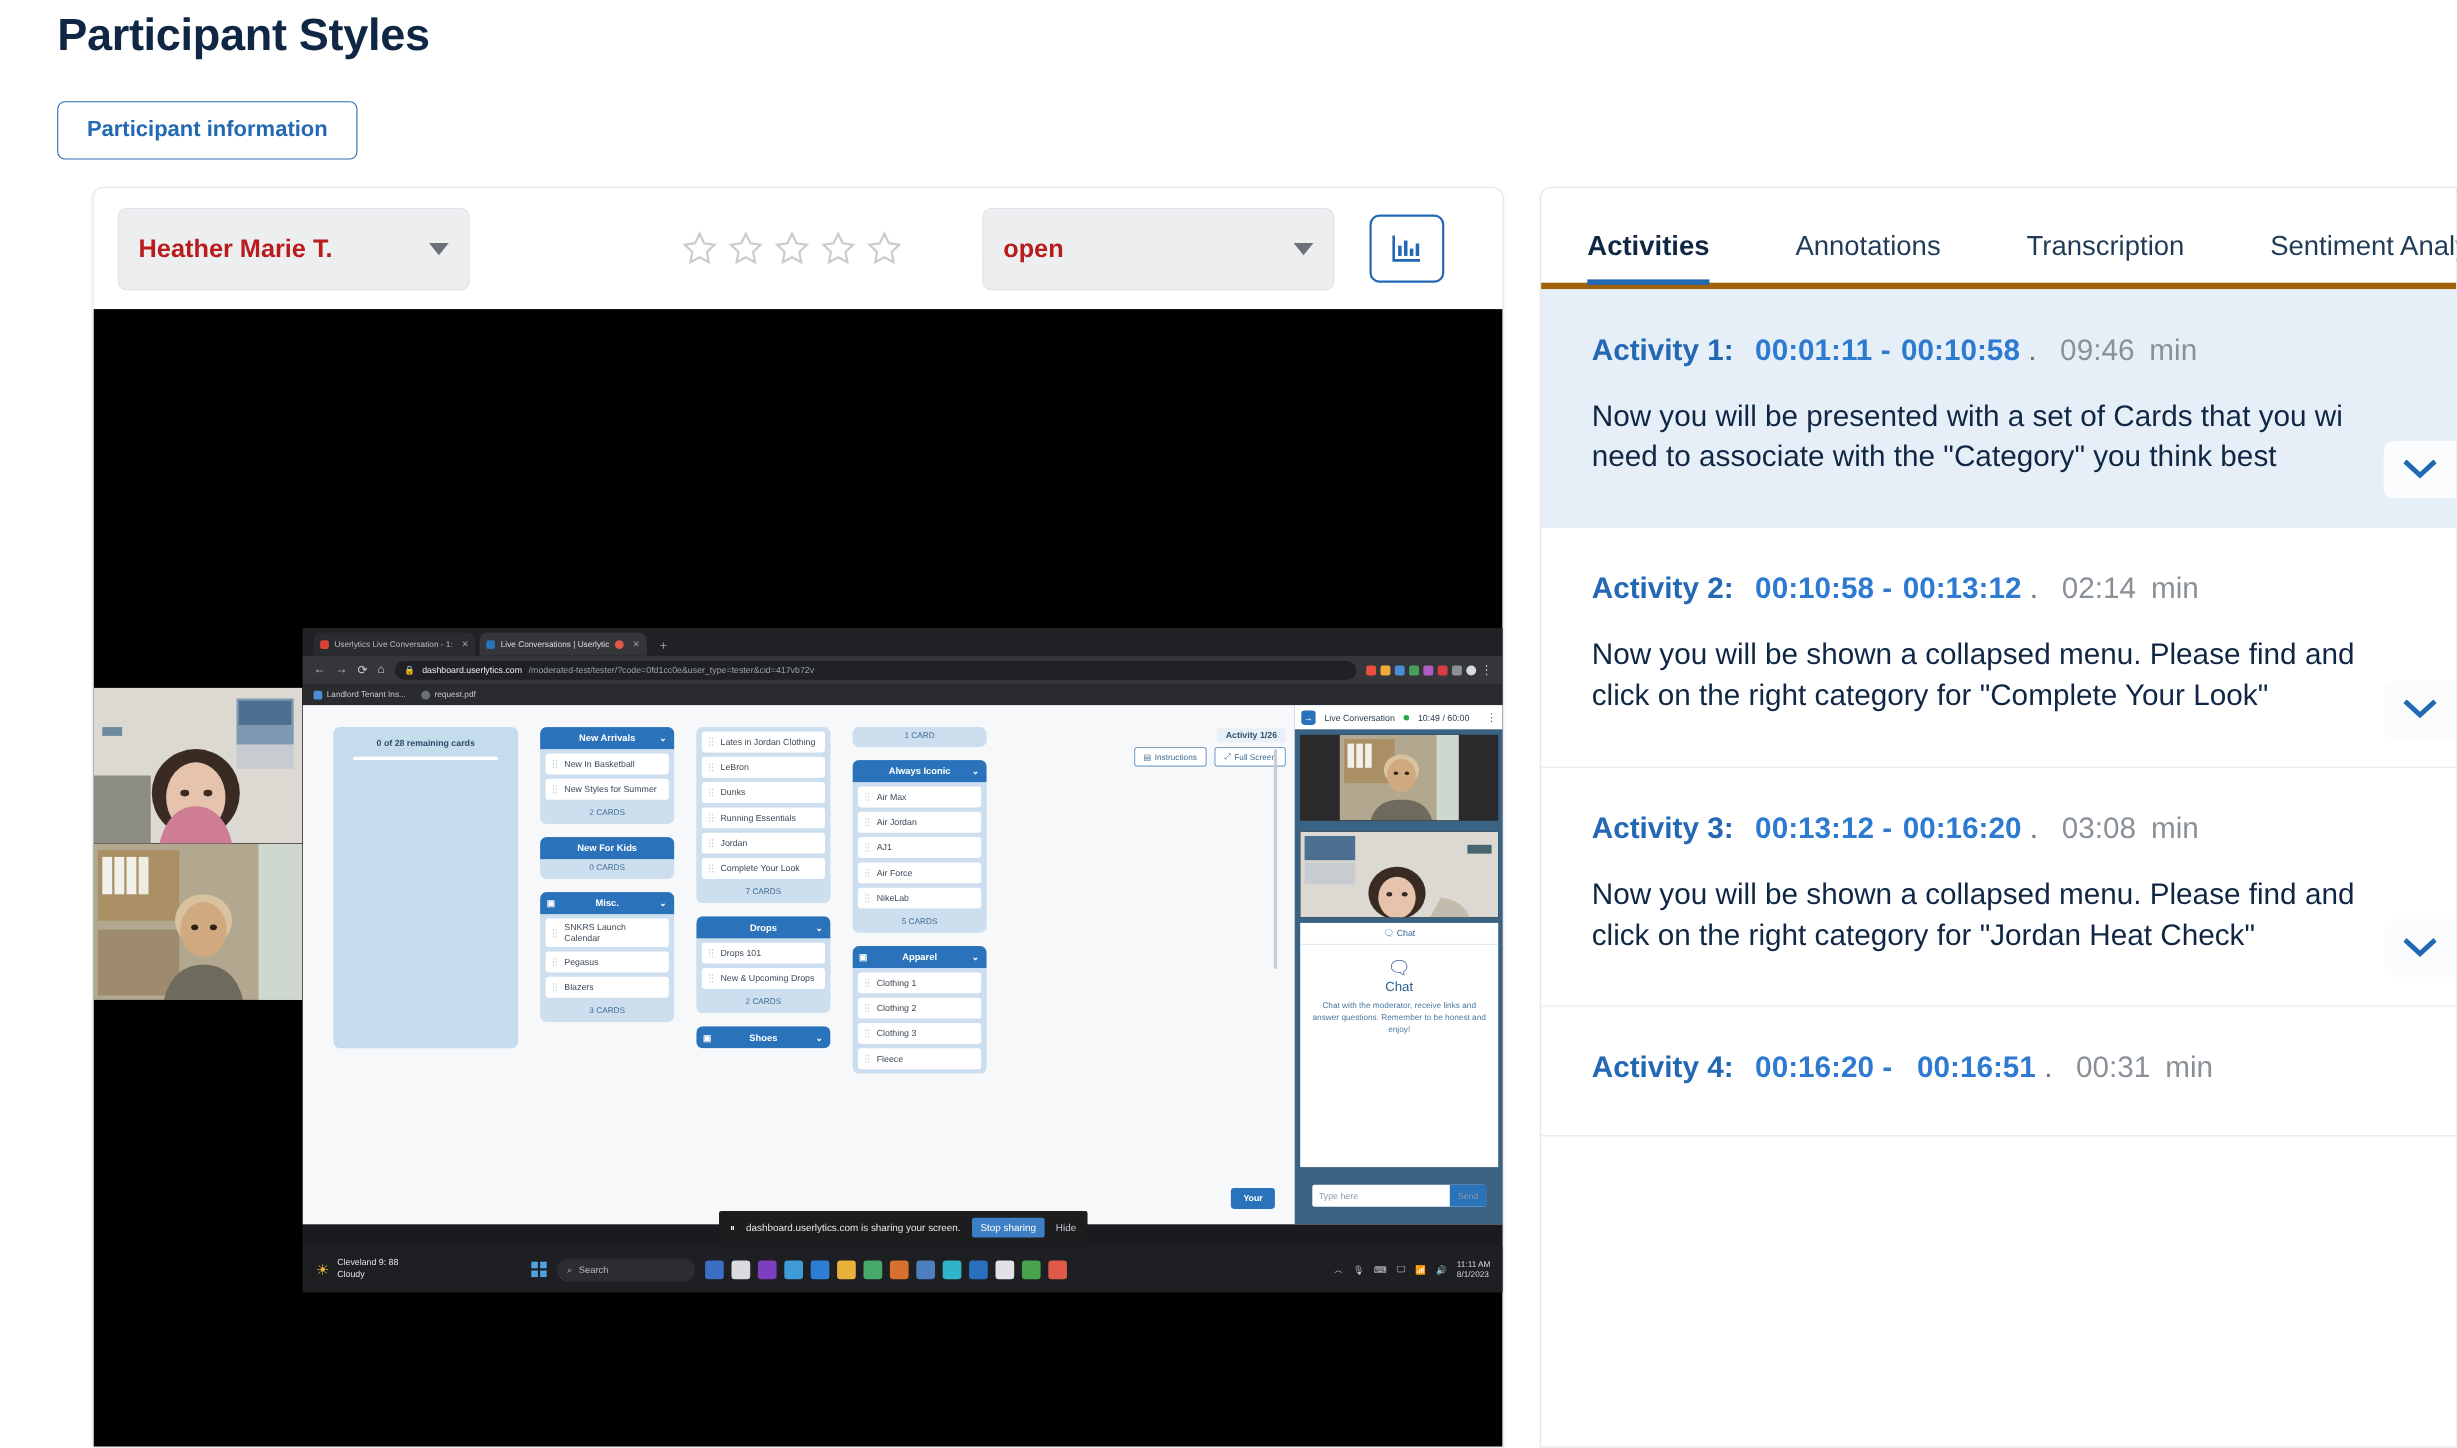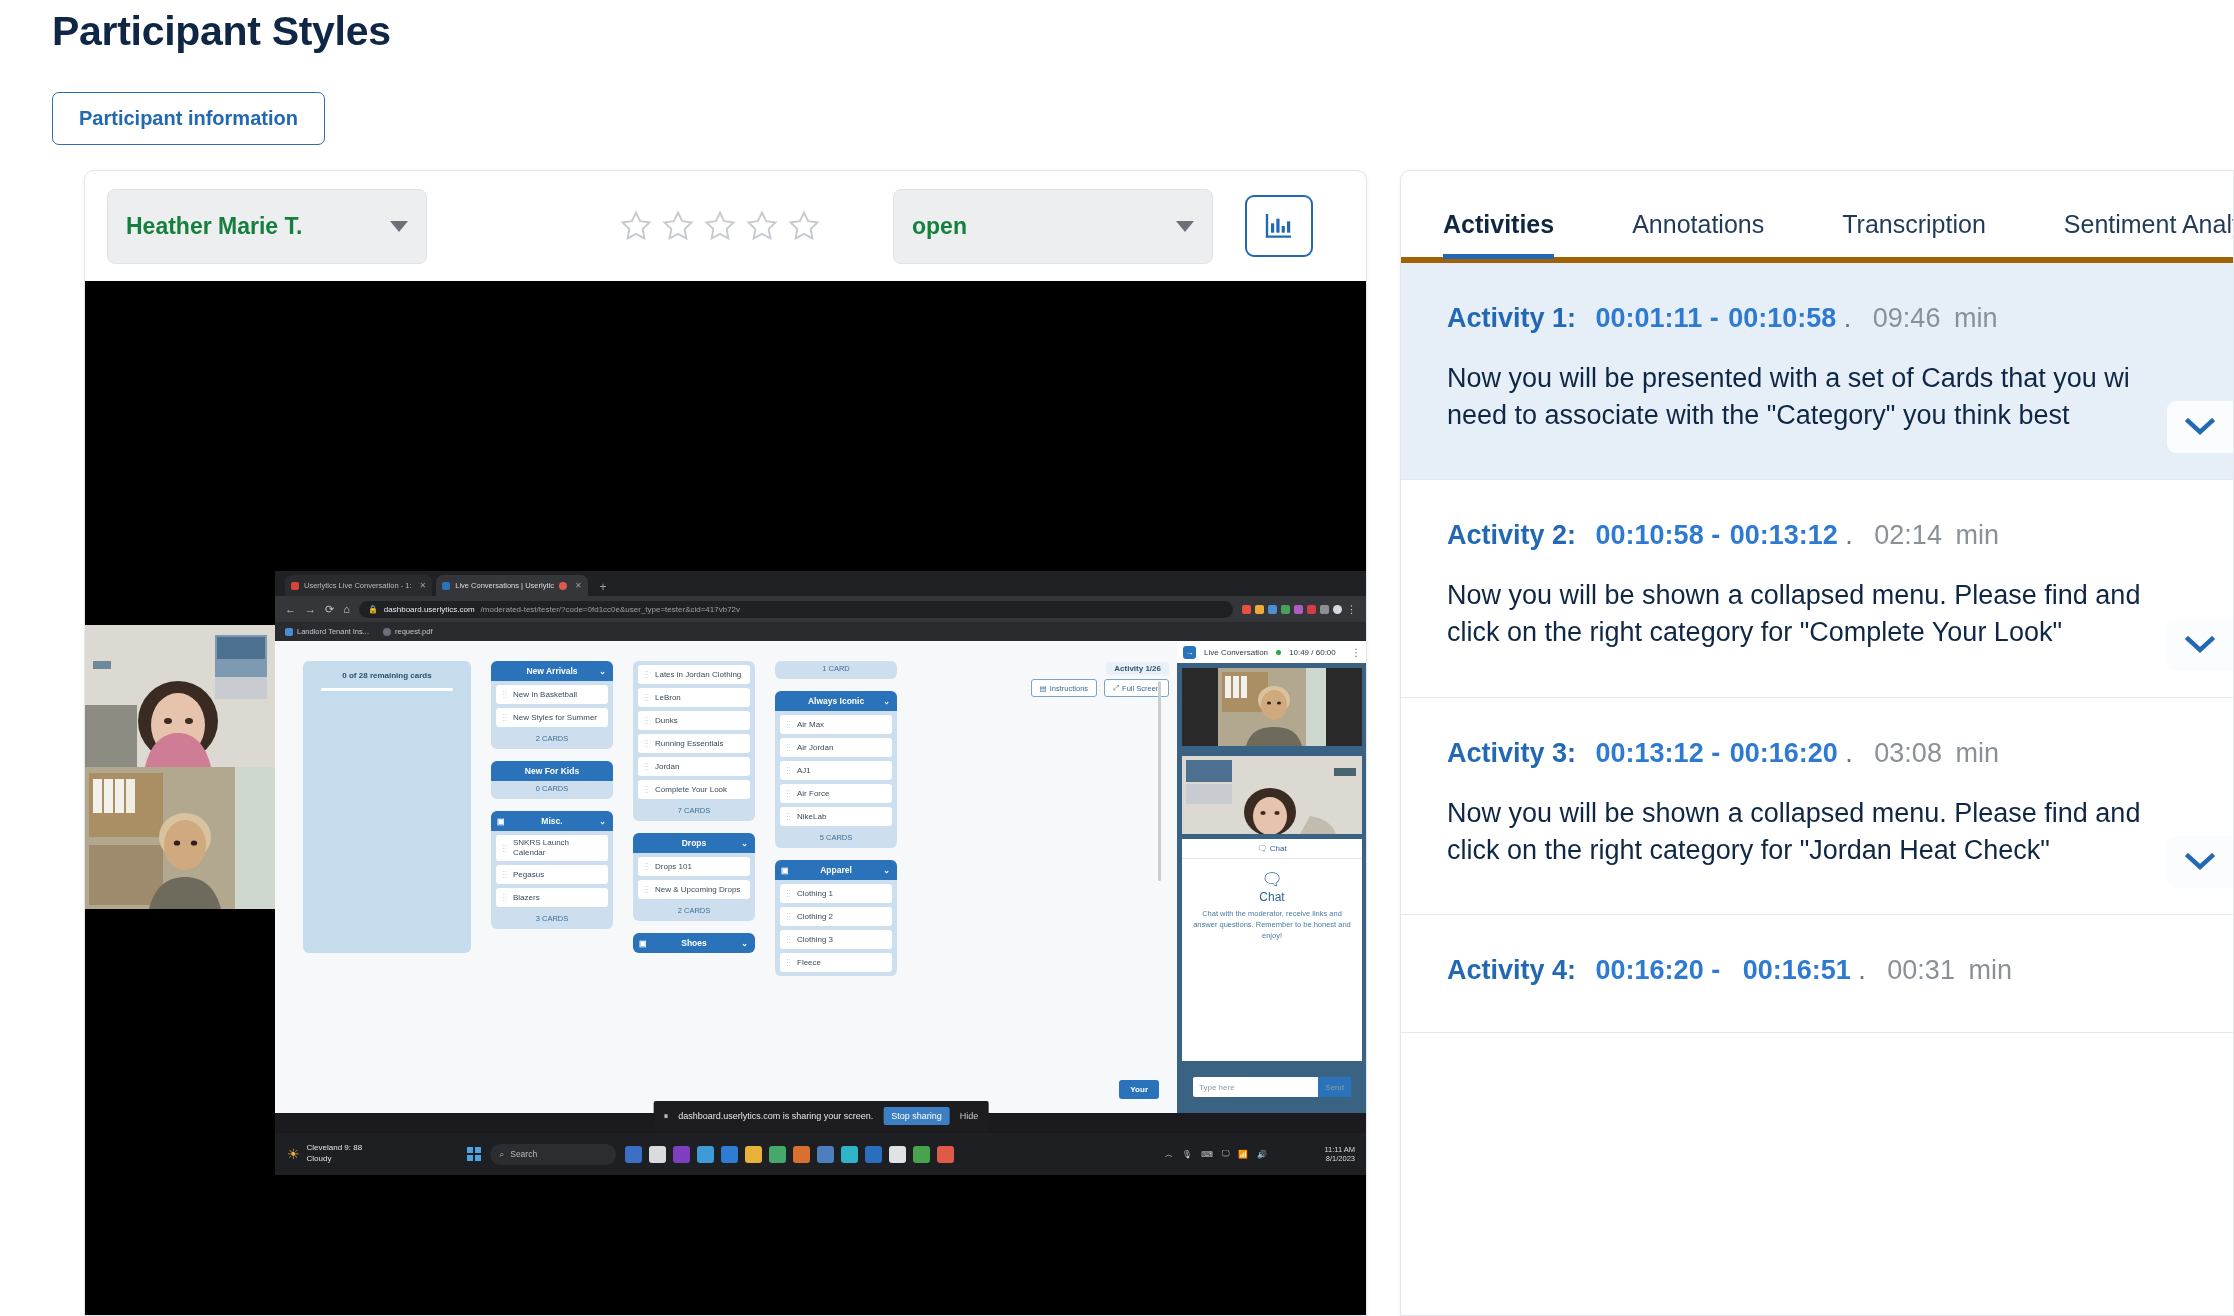--- a/index.html
+++ b/index.html
@@ -52,21 +52,21 @@
     padding: 0 22px;
   }
   .select-box {
     display: flex; align-items: center;
     justify-content: space-between;
     background: #eceef0;
     border: 1px solid #dfe2e6;
     border-radius: 8px;
     height: 75px;
     padding: 0 18px;
-    color: #15803d;
+    color: #b91c1c;
     font-size: 23px;
     font-weight: bold;
     cursor: pointer;
   }
   #participant-select { width: 320px; }
   #status-select { width: 320px; margin-left: 0; }
   .caret {
     width: 0; height: 0;
     margin-left: 16px;
     border-left: 9px solid transparent;
@@ -283,21 +283,21 @@
   .win-logo { display:grid; grid-template-columns: 6px 6px; grid-template-rows: 6px 6px; gap:2px; }
   .win-logo i { background:#4fa3e3; display:block; }
   .tb-search {
     background:#2c2d31; border-radius: 11px; height: 21px; width: 126px;
     display:flex; align-items:center; gap:6px; padding: 0 9px;
     font-size: 8.5px; color:#b9bbbe;
   }
   .tb-apps { display:flex; gap: 7px; align-items:center; }
   .tb-app { width: 17px; height: 17px; border-radius: 3px; }
   .tray { margin-left:auto; display:flex; align-items:center; gap:9px; font-size:8px; color:#d8d9db; }
-  .clock { line-height:1.25; text-align:right; font-size:7.5px;margin-left:48px; }
+  .clock { line-height:1.25; font-size:7.5px; }
 
   
   .right-panel {
     position: absolute;
     left: 1400px; top: 170px;
     width: 834px; height: 1146px;
     background: #ffffff;
     border: 1px solid #e3e6ea;
     border-top-left-radius: 10px;
     box-shadow: 0 1px 4px rgba(0,0,0,.06);

